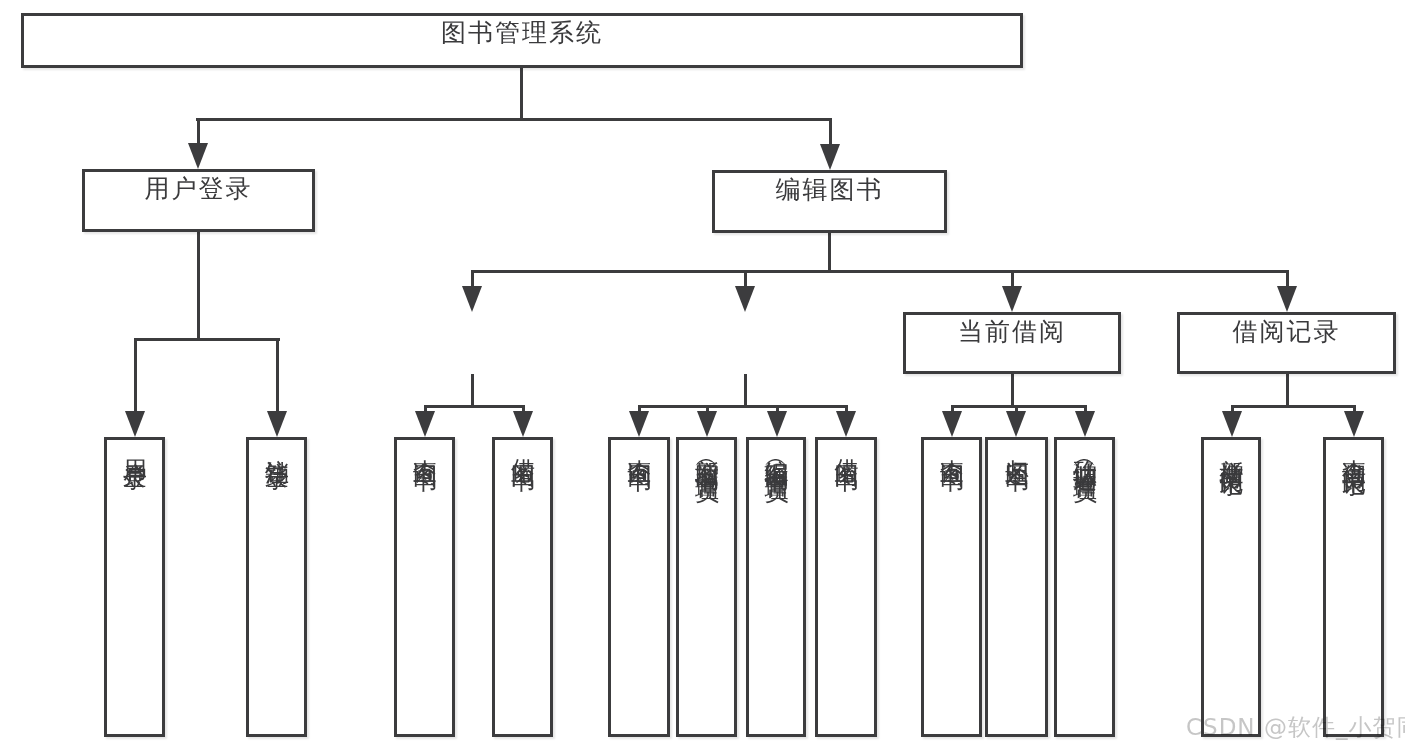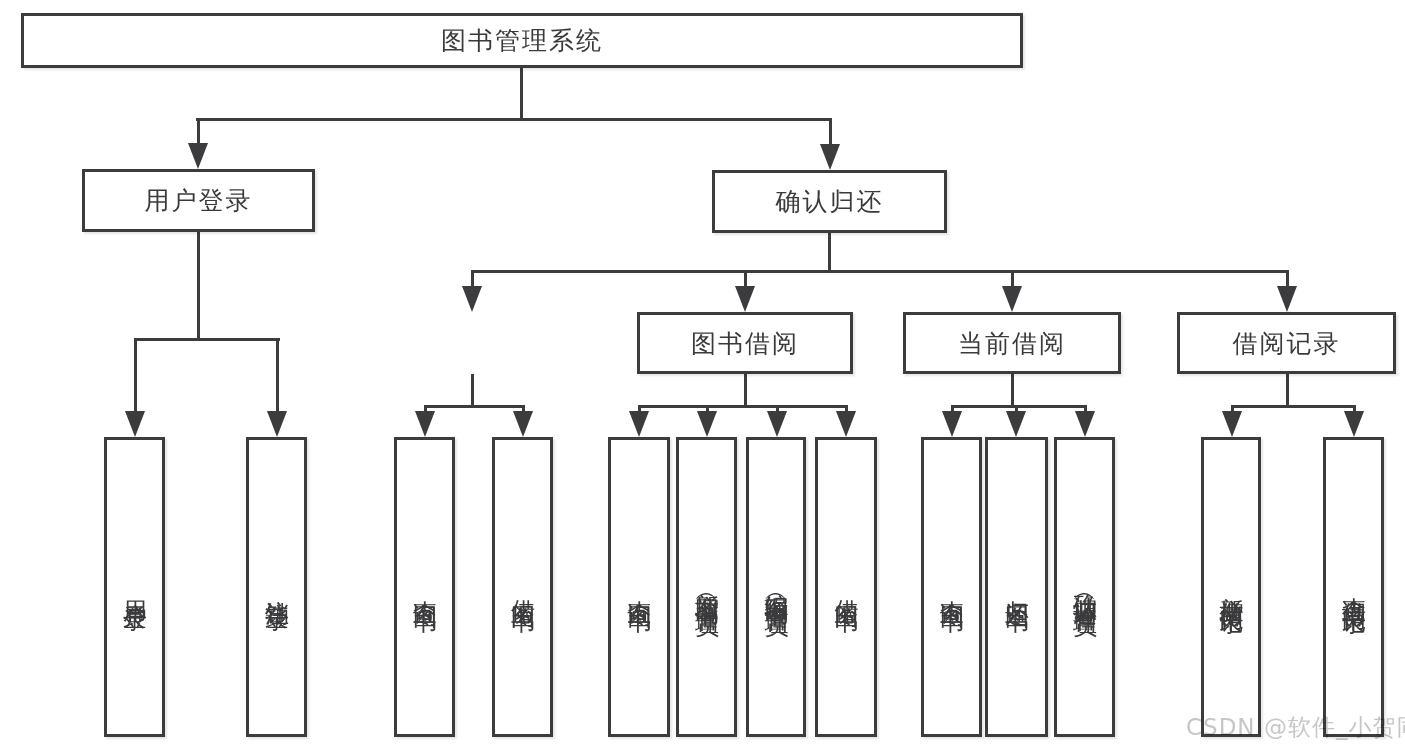--- a/index.html
+++ b/index.html
@@ -2,21 +2,21 @@
 <html><head>
 <meta charset="utf-8">
 <style>
   html,body{margin:0;padding:0;background:#ffffff;}
   .canvas{
     position:relative;width:1405px;height:747px;background:#ffffff;overflow:hidden;
     font-family:"DejaVu Sans","Liberation Sans",sans-serif;color:#3a3a3c;
   }
   .node{
     position:absolute;background:#ffffff;border:3px solid #3c3c3e;box-sizing:border-box;
-    display:flex;align-items:center;justify-content:center;z-index:2;
+    display:flex;align-items:flex-start;justify-content:center;z-index:2;
     box-shadow:2px 2px 2px rgba(0,0,0,0.10);
   }
   .node.h span{font-size:25px;letter-spacing:2px;white-space:nowrap;}
   .node.v span{
     writing-mode:vertical-rl;text-orientation:mixed;
     font-size:24px;line-height:1.2;letter-spacing:3px;white-space:nowrap;
   }
   .vline{position:absolute;width:3px;background:#3c3c3e;z-index:1;}
   .hbar{position:absolute;height:3px;background:#3c3c3e;z-index:1;}
   .arrow{
@@ -94,26 +94,23 @@
   <div class="arrow" style="left:1344px;top:411px"></div>
 
   <div class="node h" style="left:21px;top:13px;width:1002px;height:55px">
     <span>图书管理系统</span>
   </div>
 
   <div class="node h" style="left:82px;top:169px;width:233px;height:63px">
     <span>用户登录</span>
   </div>
   <div class="node h" style="left:712px;top:170px;width:235px;height:63px">
-    <span>确认归还</span>
+    <span>编辑图书</span>
   </div>
 
-  <div class="node h" style="left:637px;top:312px;width:216px;height:62px">
-    <span>图书借阅</span>
-  </div>
   <div class="node h" style="left:1177px;top:312px;width:219px;height:62px">
     <span>借阅记录</span>
   </div>
   <div class="node h" style="left:903px;top:312px;width:218px;height:62px">
     <span>当前借阅</span>
   </div>
 
   <div class="node v" style="left:104px;top:437px;width:61px;height:300px">
     <span>用户登录</span>
   </div>

